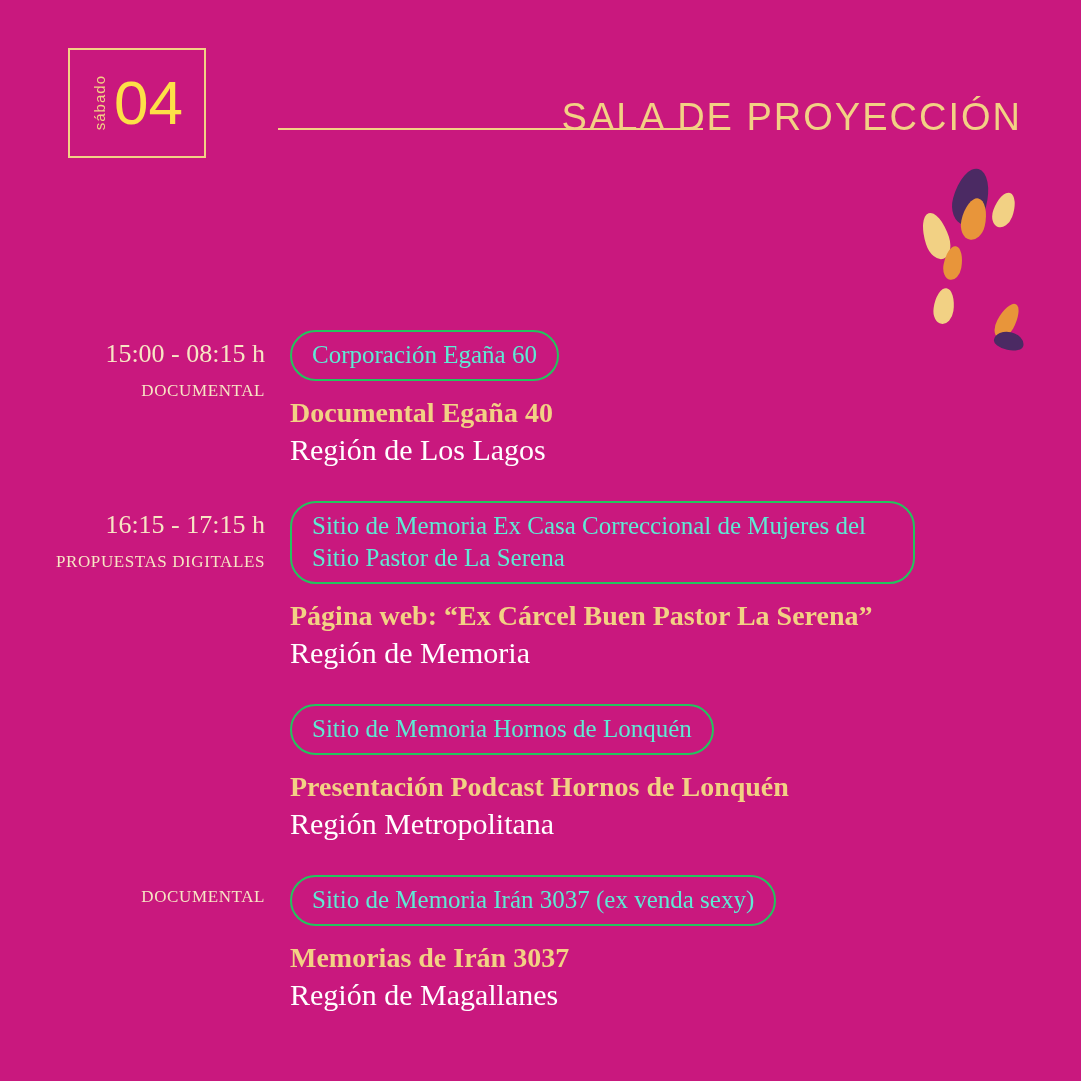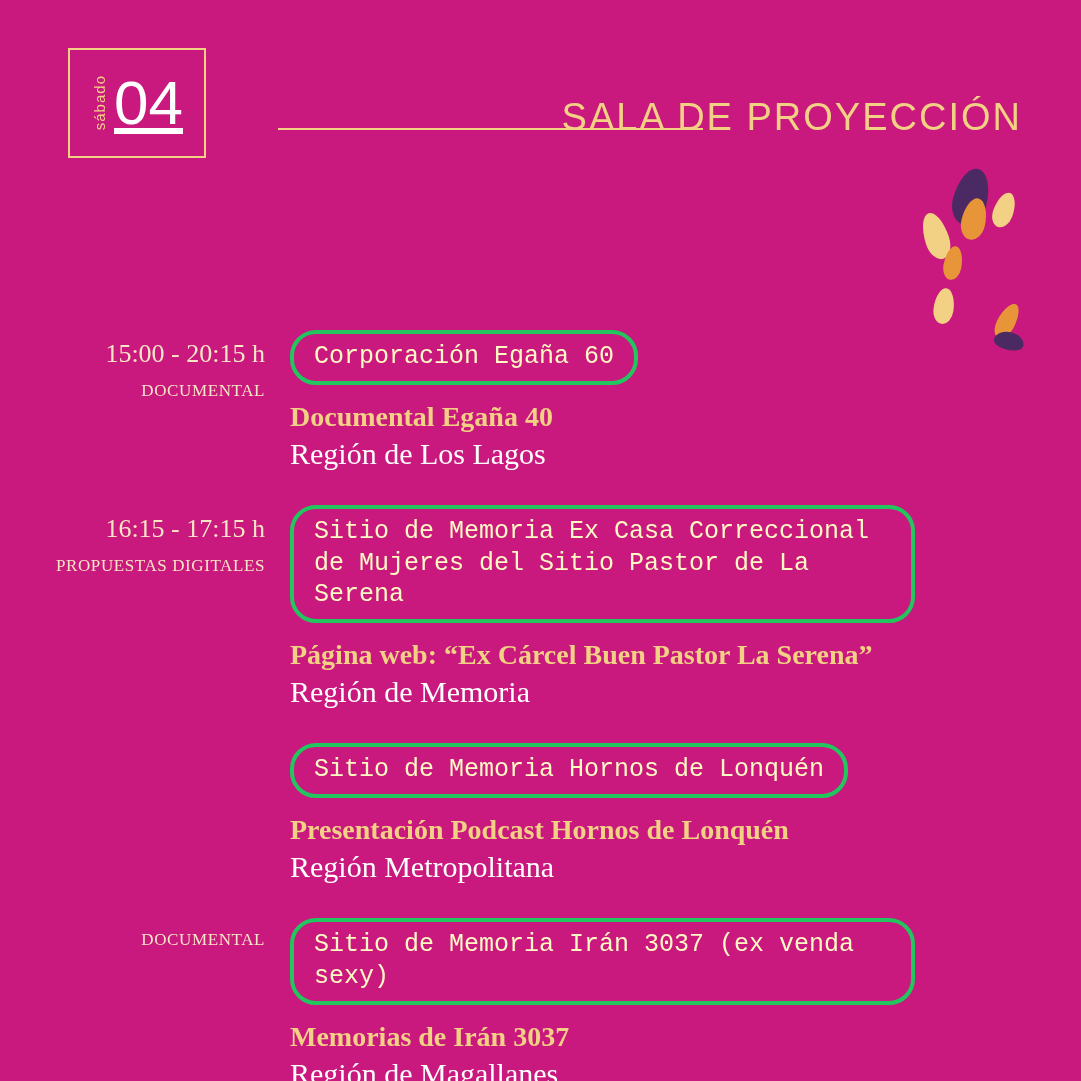--- a/index.html
+++ b/index.html
@@ -38,26 +38,25 @@
   .date-box .weekday {
     color: #f2d184;
     font-family: "Liberation Sans", sans-serif;
     font-size: 15px;
     letter-spacing: 1px;
     writing-mode: vertical-rl;
     transform: rotate(180deg);
     margin-right: 6px;
   }
   .date-box .daynum {
-    color: #ffffff;
+    color: #fde047;
     font-family: "Liberation Sans", sans-serif;
     font-weight: 300;
     font-size: 62px;
     line-height: 1;
-    text-decoration: underline;
   }
   .header-rule {
     position: absolute;
     left: 210px;
     top: 80px;
     width: 425px;
     height: 2px;
     background: #f2d184;
   }
   .header-title {
@@ -120,24 +119,24 @@
     letter-spacing: 0.6px;
     margin-top: 12px;
     white-space: nowrap;
   }
   .right-col {
     flex: 1 1 auto;
     padding-right: 60px;
   }
   .venue {
     display: inline-block;
-    border: 4px solid #22c55e;
+    border: 2px solid #22c55e;
     border-radius: 26px;
-    color: #fef9c3;
-    font-family: Liberation Mono, monospace;
+    color: #5eead4;
+    font-family: Liberation Serif, serif;
     font-size: 25px;
     line-height: 1.25;
     padding: 7px 20px 9px 20px;
     max-width: 625px;
     box-sizing: border-box;
   }
   .title {
     color: #f2d184;
     font-family: "Liberation Serif", serif;
     font-weight: bold;
@@ -172,21 +171,21 @@
     <div class="petal" style="left: 38px; top: 86px; width: 18px; height: 34px; background: rgb(232, 149, 58); transform: rotate(10deg);"></div>
     <div class="petal" style="left: 28px; top: 128px; width: 20px; height: 36px; background: rgb(242, 209, 132); transform: rotate(8deg);"></div>
     <div class="petal" style="left: 92px; top: 142px; width: 18px; height: 38px; background: rgb(232, 149, 58); transform: rotate(28deg);"></div>
     <div class="petal" style="left: 88px; top: 172px; width: 30px; height: 18px; background: rgb(75, 42, 99); transform: rotate(12deg);"></div>
   </div>
 
 <div class="schedule">
 
   <div class="block">
     <div class="left-col">
-      <div class="time">15:00 - 20:15 h</div>
+      <div class="time">15:00 - 08:15 h</div>
       <div class="category">DOCUMENTAL</div>
     </div>
     <div class="right-col">
       <div class="venue">Corporación Egaña 60</div>
       <div class="title">Documental Egaña 40</div>
       <div class="region">Región de Los Lagos</div>
     </div>
   </div>
 
   <div class="block">

